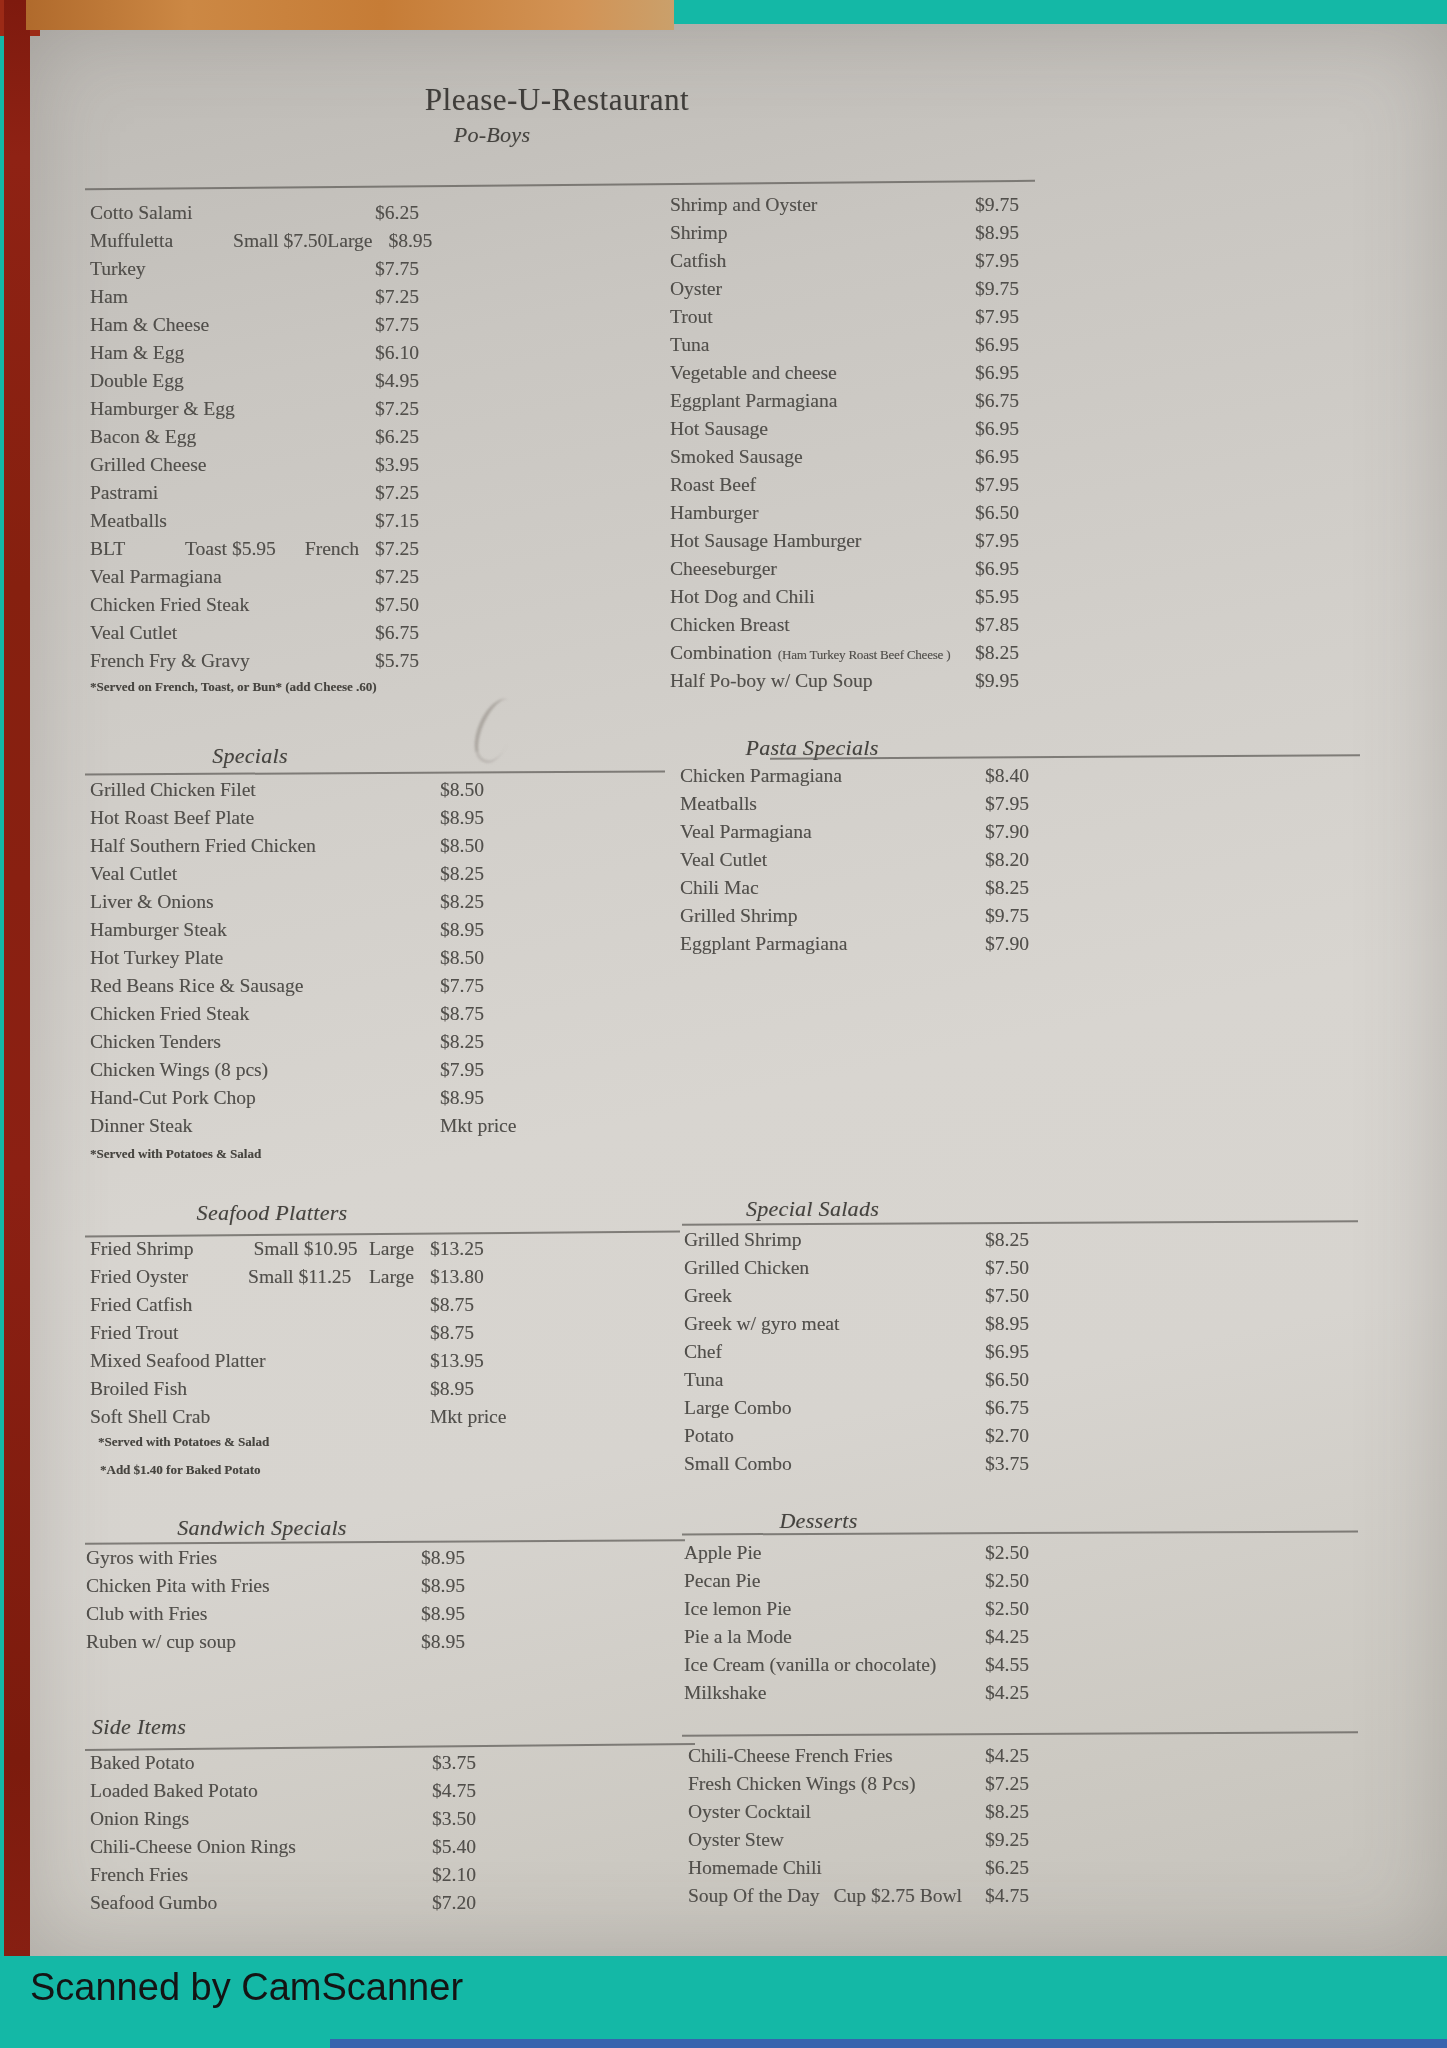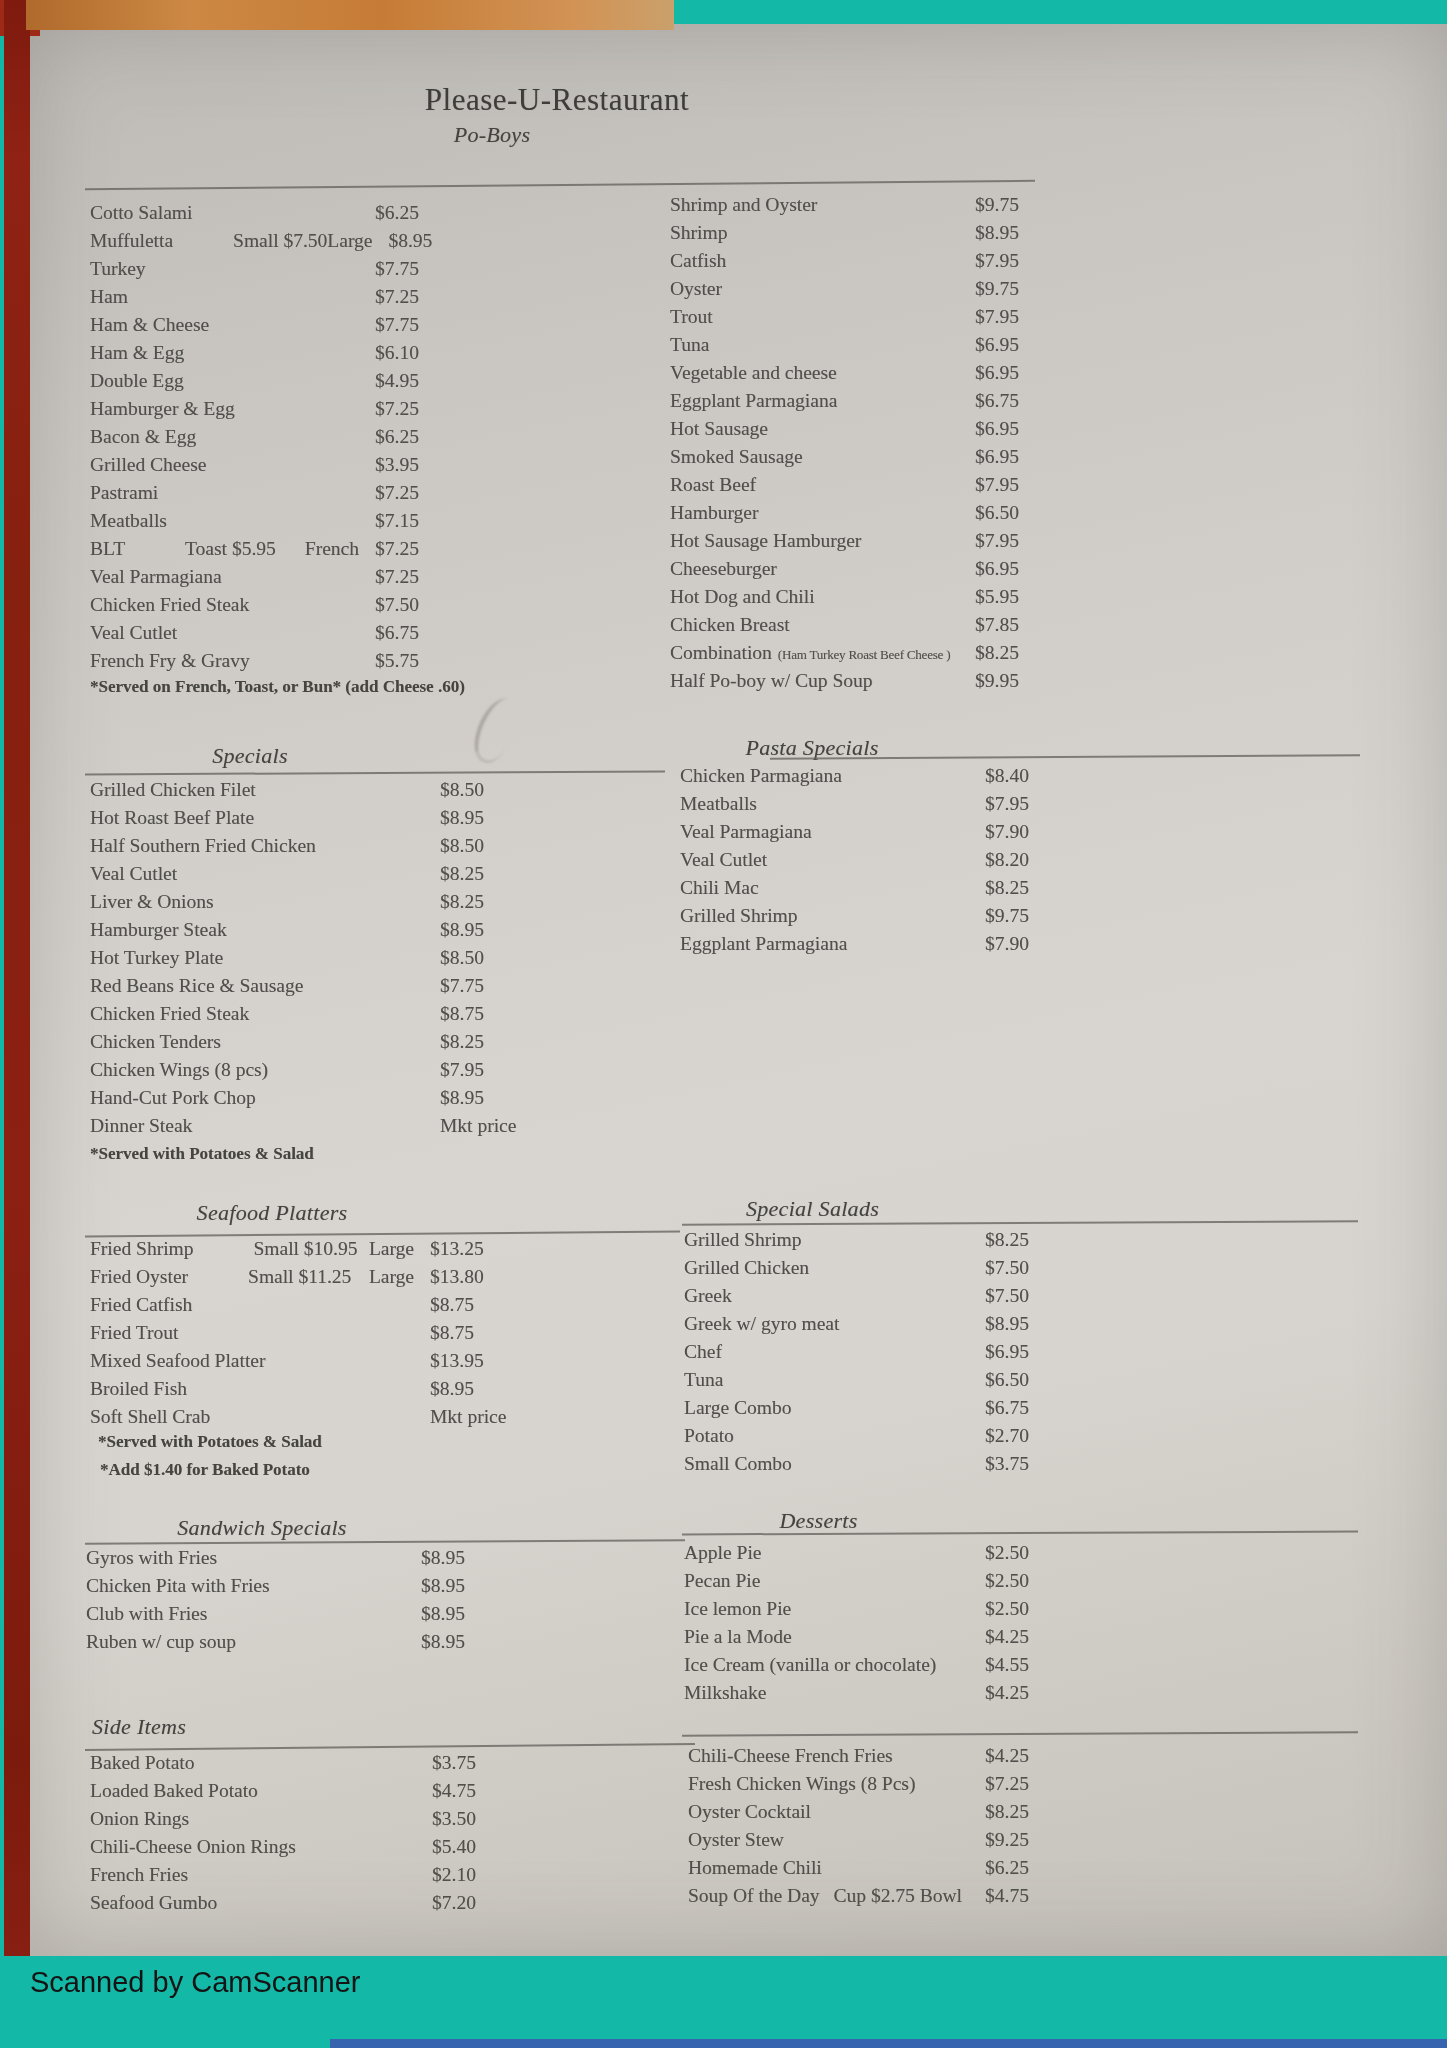--- a/index.html
+++ b/index.html
@@ -14,39 +14,39 @@
   #orange-strip{position:absolute;left:26px;top:0;width:648px;height:30px;
     background:linear-gradient(90deg,#b06a2c,#cc8844 25%,#c67c36 55%,#d29355 85%,#caa06b);}
   #paper{position:absolute;left:26px;top:24px;width:1421px;height:1932px;
     background:linear-gradient(168deg,#bdbab5 0%,#c9c6c1 18%,#d2cfca 38%,#d8d5d0 55%,#d7d4cf 70%,#ccc9c2 88%,#c5c2bb 100%);
     box-shadow:inset 0 0 90px rgba(88,84,78,.28);}
   #smudge{position:absolute;left:478px;top:697px;width:30px;height:64px;
     border-left:4px solid rgba(110,104,96,.38);border-bottom:3px solid rgba(110,104,96,.22);
     border-radius:60% 40% 50% 65%;transform:rotate(24deg);filter:blur(1.2px);}
   #blue-bar{position:absolute;left:330px;top:2039px;width:1117px;height:9px;background:#3764ae;}
   #footer-label{position:absolute;left:30px;top:1966px;
-    font-family:"Liberation Sans","DejaVu Sans",sans-serif;font-size:29px;color:#141414;}
+    font-family:"Liberation Sans","DejaVu Sans",sans-serif;font-size:38px;color:#141414;}
 
   
   .title{position:absolute;font-size:31px;color:#3f3d3a;text-align:center;letter-spacing:.5px;
     text-shadow:.3px .3px .7px rgba(70,68,64,.35);}
   .h{position:absolute;font-style:italic;font-weight:normal;font-size:22px;color:#45433f;
     text-align:center;letter-spacing:.3px;text-shadow:.3px .3px .7px rgba(70,68,64,.35);}
   .rule{position:absolute;height:2px;background:#615f5b;opacity:.75;}
   .list{position:absolute;font-size:19.5px;line-height:28px;color:#514f4b;
     text-shadow:.3px .3px .6px rgba(70,68,64,.33);}
   .row{display:flex;align-items:baseline;height:28px;}
   .name{white-space:nowrap;}
   .small{font-size:13px;margin-left:6px;white-space:nowrap;letter-spacing:-.2px;}
   .extra{margin-left:60px;white-space:pre;}
   #extras-list .extra{margin-left:14px;}
   .extra2{margin-right:16px;white-space:nowrap;}
   .spacer{flex:1;}
   .price{flex:none;width:110px;white-space:nowrap;}
-  .note{position:absolute;font-weight:bold;font-size:17px;color:#46443f;line-height:28px;
+  .note{position:absolute;font-weight:bold;font-size:13px;color:#46443f;line-height:28px;
     text-shadow:.3px .3px .6px rgba(70,68,64,.33);white-space:nowrap;}
 
   
   #title{left:407px;top:82px;width:300px;}
   #h-poboys{left:382px;top:122px;width:220px;}
   #h-specials{left:140px;top:743px;width:220px;}
   #h-pasta{left:697px;top:735px;width:230px;}
   #h-seafood{left:142px;top:1200px;width:260px;}
   #h-salads{left:700px;top:1196px;width:225px;}
   #h-sandwich{left:132px;top:1515px;width:260px;}

